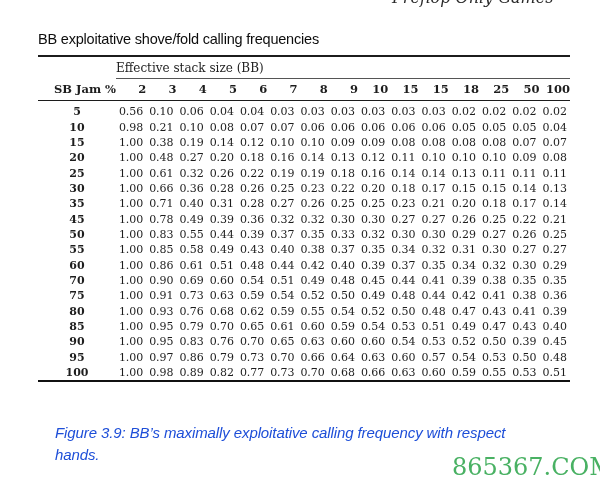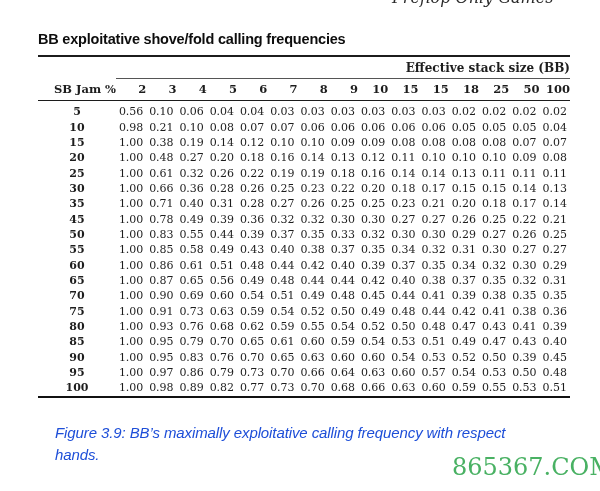--- a/index.html
+++ b/index.html
@@ -16,43 +16,43 @@
     font-family:"DejaVu Serif",serif;
     font-style:italic;
     font-size:16px;
     color:#2a2a2a;
     white-space:nowrap;
   }
   .doc-title{
     position:absolute;
     left:38px;top:31px;
     font-family:"Liberation Sans",sans-serif;
-    font-weight:bold;
+    font-weight:normal;
     font-size:14.5px;
     letter-spacing:-0.2px;
     color:#0d0d0d;
   }
   table.freq-table{
     position:absolute;
     left:38px;top:55px;
     width:532px;
     border-collapse:collapse;
     table-layout:fixed;
     border-top:2px solid #1c1c1c;
     border-bottom:2.5px solid #111;
     font-family:"DejaVu Serif",serif;
     color:#1d1d1d;
   }
   table.freq-table col.label-col{width:78px;}
   table.freq-table col.data-col{width:30.26px;}
   .group-row th.corner{border:none;}
   .group-row th.group-header{
     font-size:12px;
-    font-weight:bold;
-    text-align:right;
+    font-weight:normal;
+    text-align:left;
     padding:4px 0 3px 0;
     border-bottom:1.2px solid #555;
   }
   .col-row th{
     font-size:11.5px;
     font-weight:bold;
     text-align:right;
     padding:3px 0 4px 0;
     border-bottom:1.8px solid #1c1c1c;
   }
@@ -334,38 +334,20 @@
           <td>0.40</td>
           <td>0.39</td>
           <td>0.37</td>
           <td>0.35</td>
           <td>0.34</td>
           <td>0.32</td>
           <td>0.30</td>
           <td>0.29</td>
         </tr>
         <tr>
-          <th>65</th>
-          <td>1.00</td>
-          <td>0.87</td>
-          <td>0.65</td>
-          <td>0.56</td>
-          <td>0.49</td>
-          <td>0.48</td>
-          <td>0.44</td>
-          <td>0.44</td>
-          <td>0.42</td>
-          <td>0.40</td>
-          <td>0.38</td>
-          <td>0.37</td>
-          <td>0.35</td>
-          <td>0.32</td>
-          <td>0.31</td>
-        </tr>
-        <tr>
           <th>70</th>
           <td>1.00</td>
           <td>0.90</td>
           <td>0.69</td>
           <td>0.60</td>
           <td>0.54</td>
           <td>0.51</td>
           <td>0.49</td>
           <td>0.48</td>
           <td>0.45</td>

